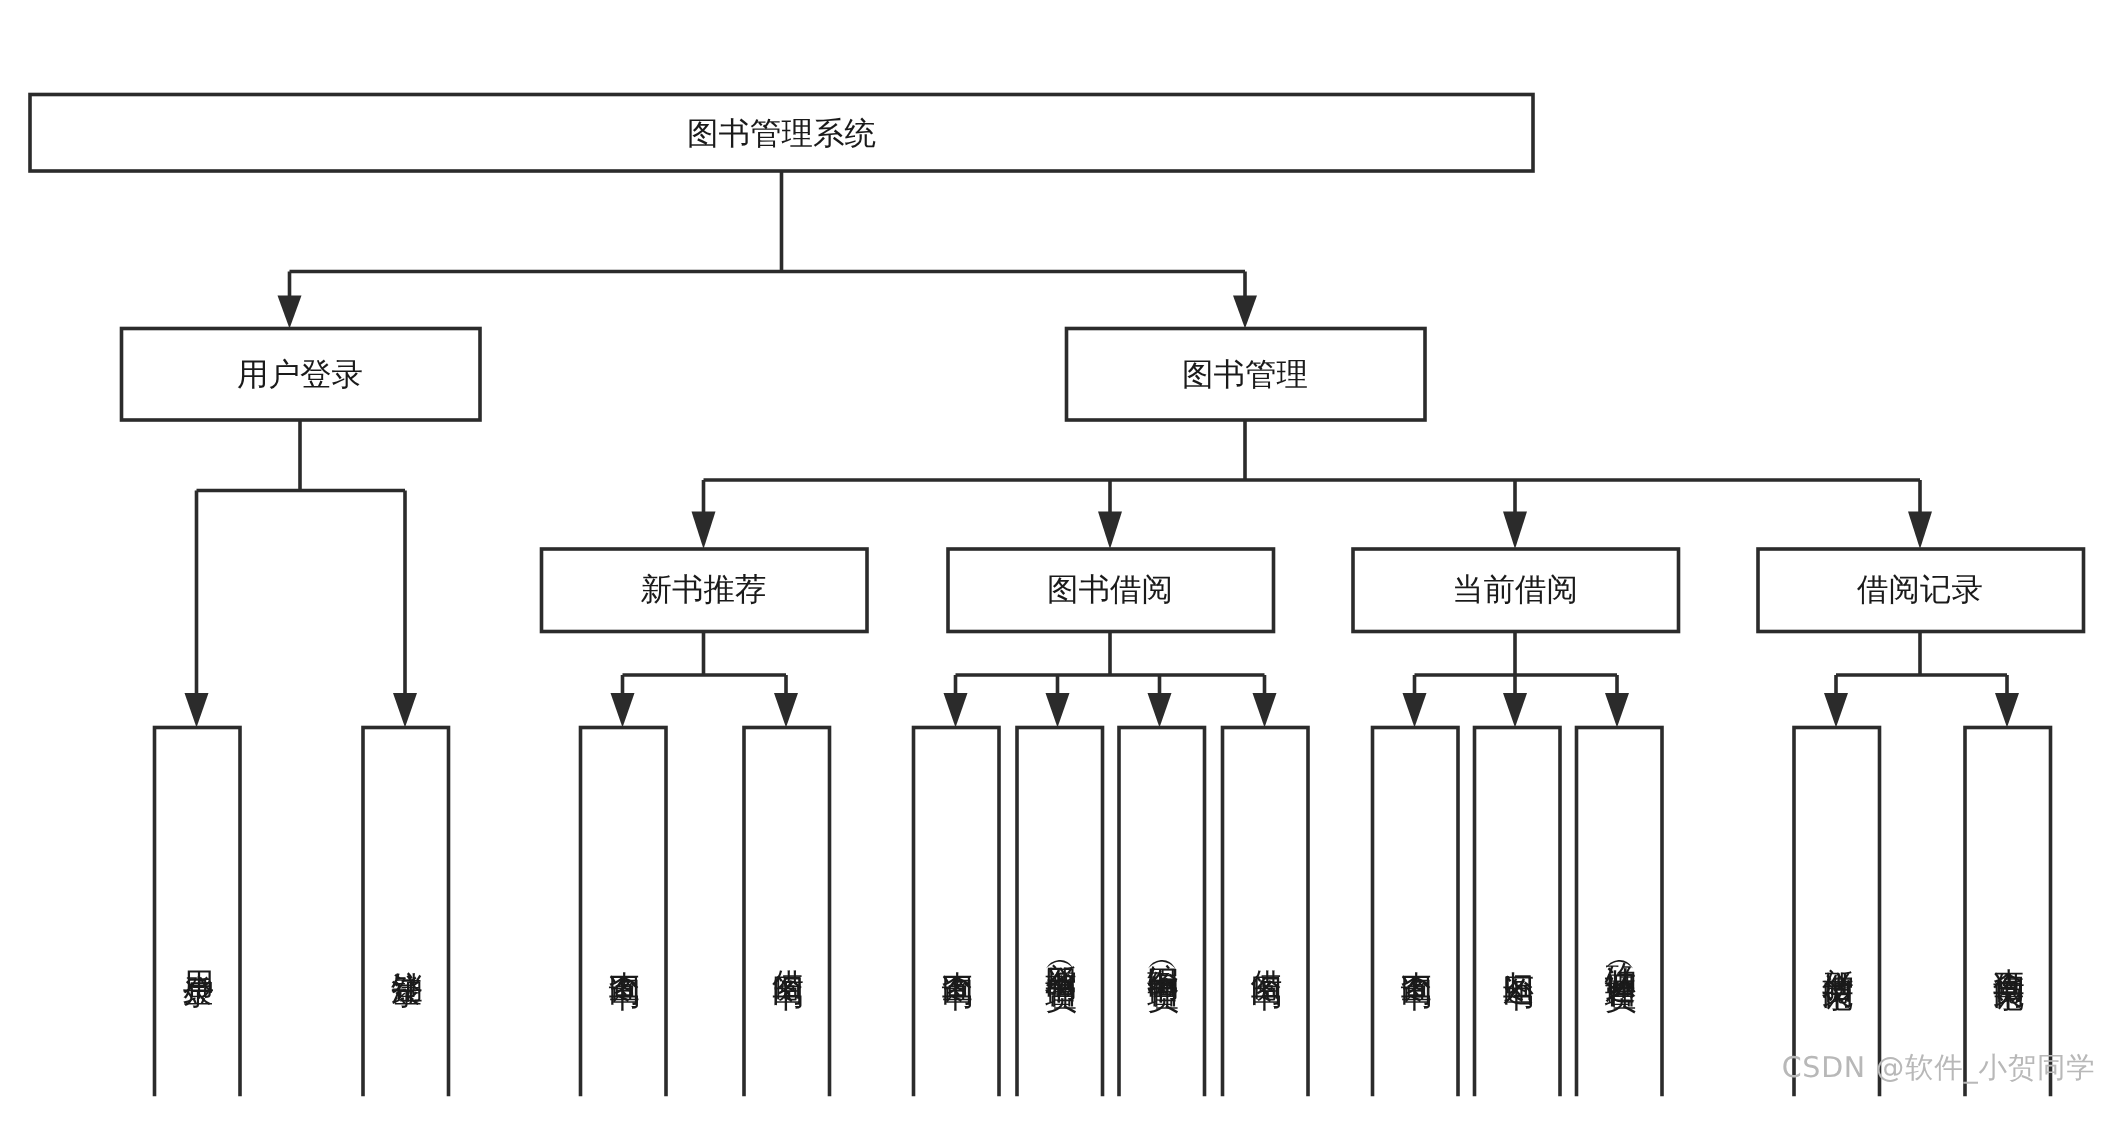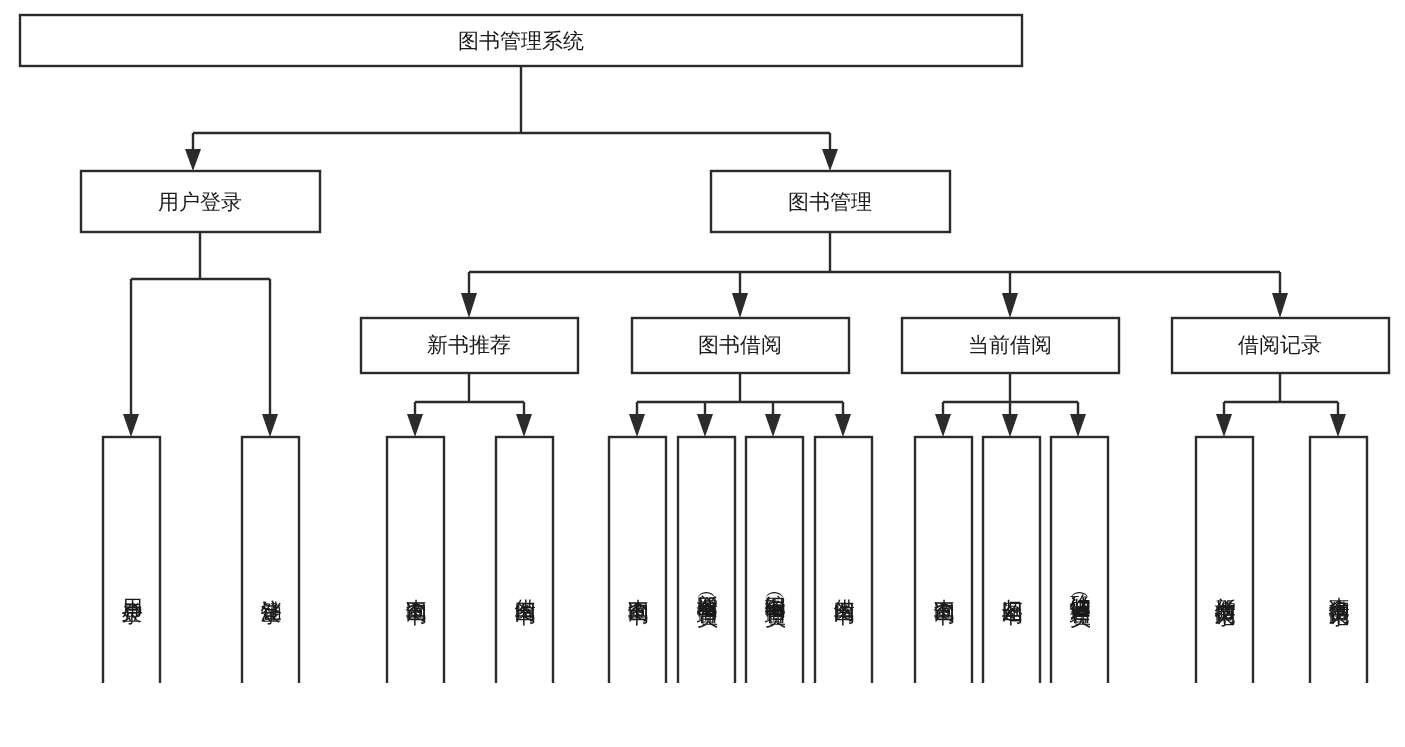--- a/index.html
+++ b/index.html
@@ -9,20 +9,21 @@
   }
   body {
     font-family: "DejaVu Sans", "Liberation Sans", sans-serif;
   }
   #stage {
     position: relative;
     width: 1405px;
     height: 683px;
     background: #ffffff;
     overflow: hidden;
+    margin-top: 48px;
   }
   svg#diagram {
     position: absolute;
     left: 0;
     top: 0;
     width: 1405px;
     height: 747px;
   }
   .node-rect {
     fill: #ffffff;
@@ -185,13 +186,14 @@
   <div class="leaf-label" style="left:609px; top:437px; width:57px; height:298px;">查询图书</div>
   <div class="leaf-label" style="left:678px; top:437px; width:57px; height:298px;">新增图书（管理员）</div>
   <div class="leaf-label" style="left:746px; top:437px; width:57px; height:298px;">编辑图书（管理员）</div>
   <div class="leaf-label" style="left:815px; top:437px; width:57px; height:298px;">借阅图书</div>
   <div class="leaf-label" style="left:915px; top:437px; width:57px; height:298px;">查询图书</div>
   <div class="leaf-label" style="left:983px; top:437px; width:57px; height:298px;">归还图书</div>
   <div class="leaf-label" style="left:1051px; top:437px; width:57px; height:298px;">确认归还（管理员）</div>
   <div class="leaf-label" style="left:1196px; top:437px; width:57px; height:298px;">新增借阅记录</div>
   <div class="leaf-label" style="left:1310px; top:437px; width:57px; height:298px;">查询借阅记录</div>
 
+  <div class="watermark">CSDN @软件_小贺同学</div>
 </div>
 
 </body></html>

